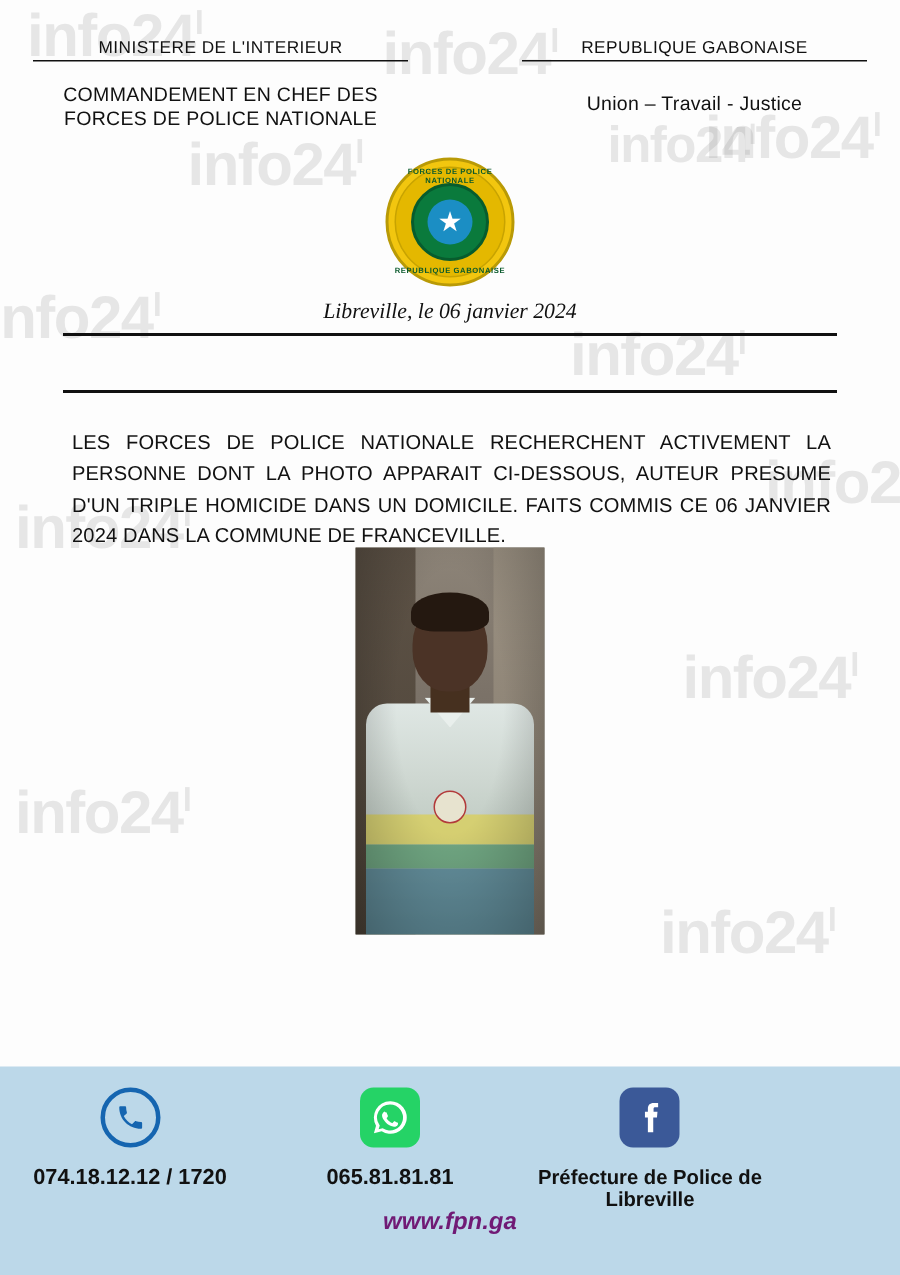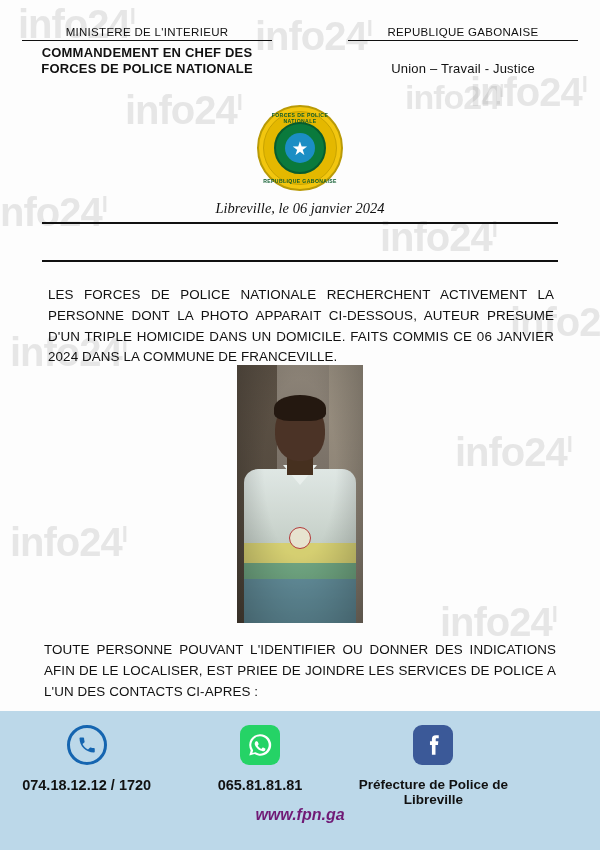--- a/index.html
+++ b/index.html
@@ -39,22 +39,22 @@
   .hdr-line1 {
     font-size: 11.5px; letter-spacing: 0.3px; color: #111;
     white-space: nowrap;
   }
   .hdr-underline {
     height: 1px; background: #111; margin: 2px auto 0; width: 100%;
   }
   .hdr-left { width: 250px; }
   .hdr-right { width: 230px; }
   .hdr-bold {
-    font-size: 13px; font-weight: 700; color: #111; line-height: 1.25;
-    margin-top: 4px; letter-spacing: 0.2px;
+    font-size: 13px; font-weight: 400; color: #111; line-height: 1.25;
+    margin-top: 14px; letter-spacing: 0.2px;
   }
   .hdr-motto {
     font-size: 13px; color: #111; margin-top: 20px; letter-spacing: 0.2px;
   }
 
   
   .logo-wrap {
     position: absolute; top: 105px; left: 50%;
     transform: translateX(-50%);
     width: 86px; height: 86px;
@@ -313,21 +313,20 @@
     <div class="ph-stripe-g"></div>
     <div class="ph-stripe-b"></div>
     <div class="ph-badge"></div>
     <div class="ph-collar"></div>
     <div class="ph-neck"></div>
     <div class="ph-head"></div>
     <div class="ph-hair"></div>
     <div class="ph-shadow"></div>
   </div>
 
-  <div class="body-text body-bottom">TOUTE PERSONNE POUVANT L'IDENTIFIER OU DONNER DES INDICATIONS AFIN DE LE LOCALISER, EST PRIEE DE JOINDRE LES SERVICES DE POLICE A L'UN DES CONTACTS CI-APRES :</div>
 
   <div class="footer">
     <div class="contacts">
 
       <div class="contact">
         <div class="c-icon">
           <div class="phone-ring">
             <svg width="20" height="20" viewBox="0 0 24 24" fill="#1565b0" aria-hidden="true">
               <path d="M6.6 10.8c1.4 2.8 3.8 5.1 6.6 6.6l2.2-2.2c.3-.3.7-.4 1.1-.3 1.2.4 2.5.6 3.8.6.6 0 1 .4 1 1V20c0 .6-.4 1-1 1C10.6 21 3 13.4 3 4c0-.6.4-1 1-1h3.5c.6 0 1 .4 1 1 0 1.3.2 2.6.6 3.8.1.4 0 .8-.3 1.1l-2.2 1.9z"></path>
             </svg>

